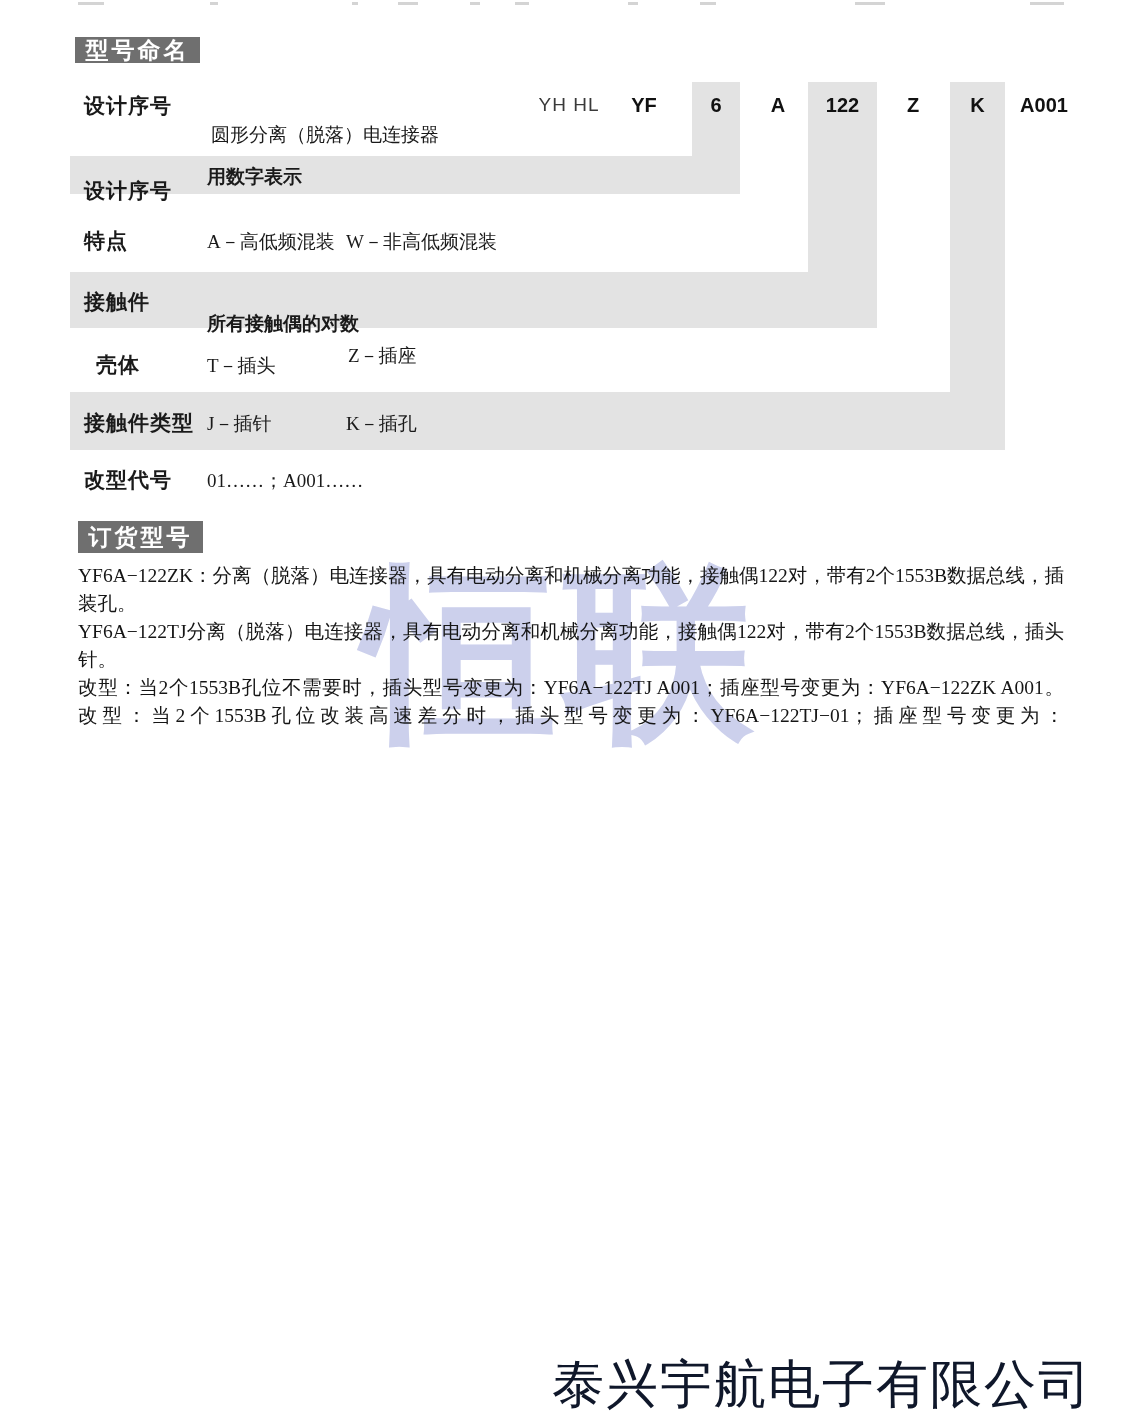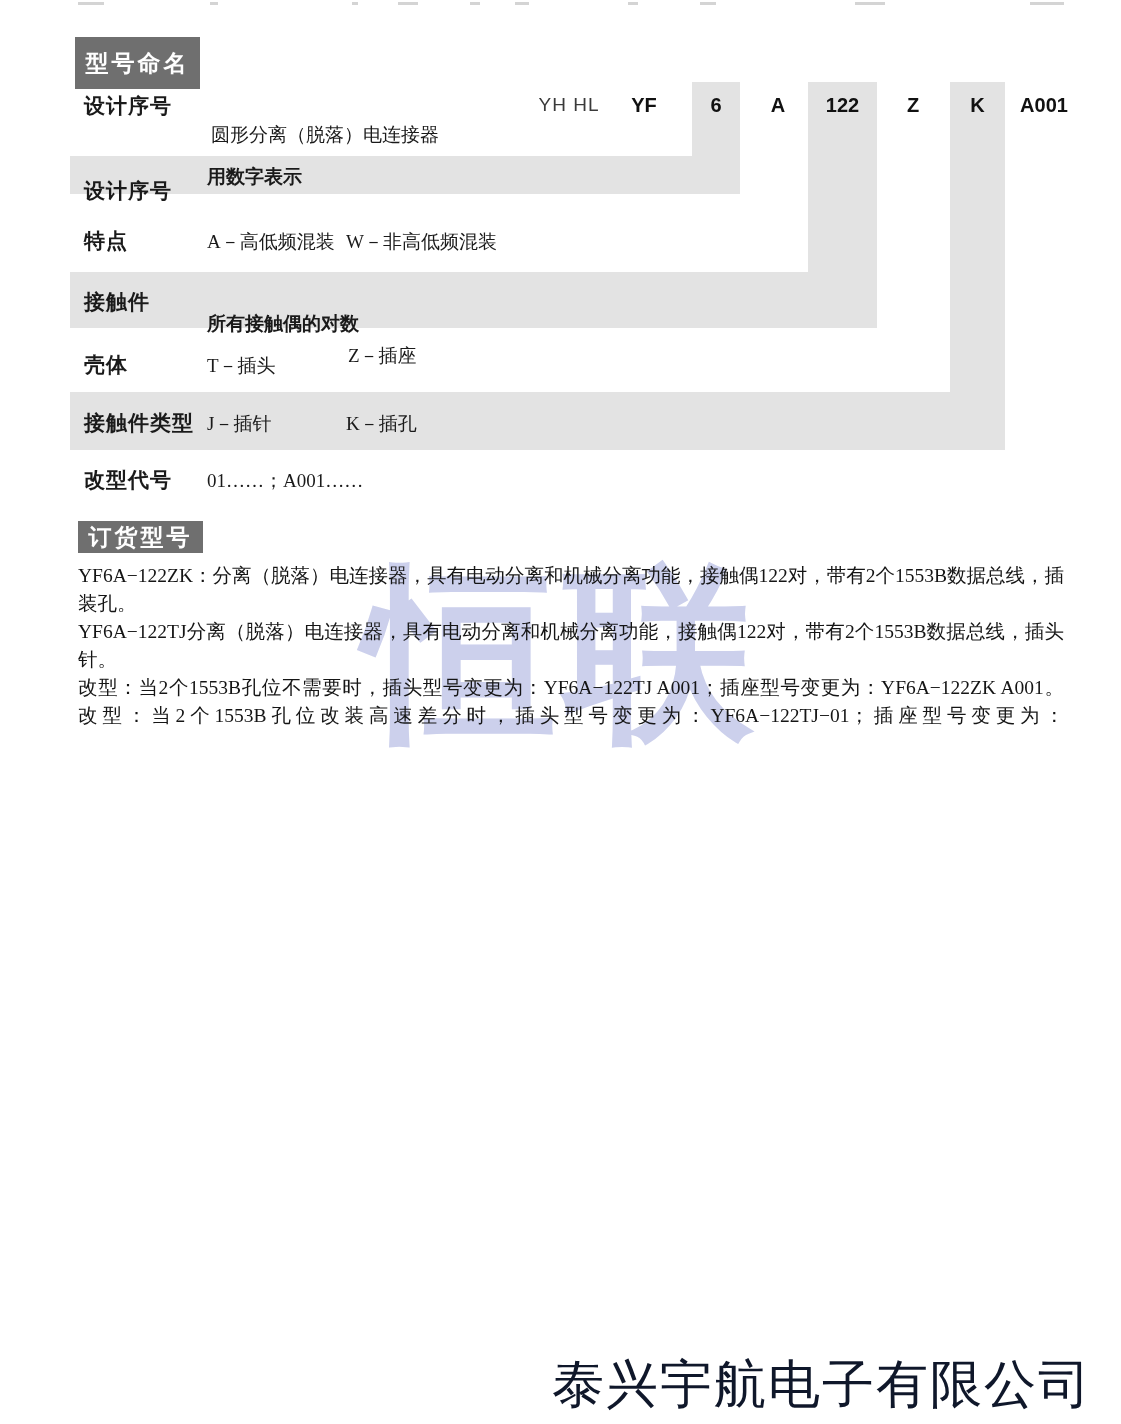--- a/index.html
+++ b/index.html
@@ -42,21 +42,21 @@
   <div class="artifact" style="left:515px;width:14px;"></div>
   <div class="artifact" style="left:628px;width:10px;"></div>
   <div class="artifact" style="left:700px;width:16px;"></div>
   <div class="artifact" style="left:855px;width:30px;"></div>
   <div class="artifact" style="left:1030px;width:34px;"></div>
 
   <div class="wm-center">恒联</div>
 
   <div class="wm-bottom">泰兴宇航电子有限公司</div>
 
-  <div class="hdr-box" style="left:75px;top:37px;width:125px;height:52px;">型号命名</div>
+  <div class="hdr-box" style="left:75px;top:37px;width:125px;height:26px;">型号命名</div>
 
   <div class="gray-rect" style="left:692px;top:82px;width:48px;height:112px;"></div>
   <div class="gray-rect" style="left:808px;top:82px;width:69px;height:246px;"></div>
   <div class="gray-rect" style="left:950px;top:82px;width:55px;height:368px;"></div>
 
   <div class="gray-rect" style="left:70px;top:156px;width:670px;height:38px;"></div>
   <div class="gray-rect" style="left:70px;top:272px;width:807px;height:56px;"></div>
   <div class="gray-rect" style="left:70px;top:392px;width:935px;height:58px;"></div>
 
   <div class="code light" style="left:533px;width:72px;">YH HL</div>
@@ -74,21 +74,21 @@
   <div class="row-label" style="left:84px;top:162px;margin-top:15px;">设计序号</div>
   <div class="desc bold" style="left:207px;top:164px;">用数字表示</div>
 
   <div class="row-label" style="left:84px;top:227px;">特点</div>
   <div class="desc" style="left:207px;top:229px;">A－高低频混装</div>
   <div class="desc" style="left:346px;top:229px;">W－非高低频混装</div>
 
   <div class="row-label" style="left:84px;top:288px;">接触件</div>
   <div class="desc bold" style="left:207px;top:290px;margin-top:21px;">所有接触偶的对数</div>
 
-  <div class="row-label" style="left:84px;top:351px;">壳体</div>
+  <div class="row-label" style="left:96px;top:351px;">壳体</div>
   <div class="desc" style="left:207px;top:353px;">T－插头</div>
   <div class="desc" style="left:348px;top:343px;">Z－插座</div>
 
   <div class="row-label" style="left:84px;top:409px;">接触件类型</div>
   <div class="desc" style="left:207px;top:411px;">J－插针</div>
   <div class="desc" style="left:346px;top:411px;">K－插孔</div>
 
   <div class="row-label" style="left:84px;top:466px;">改型代号</div>
   <div class="desc" style="left:207px;top:468px;">01……；A001……</div>
 

